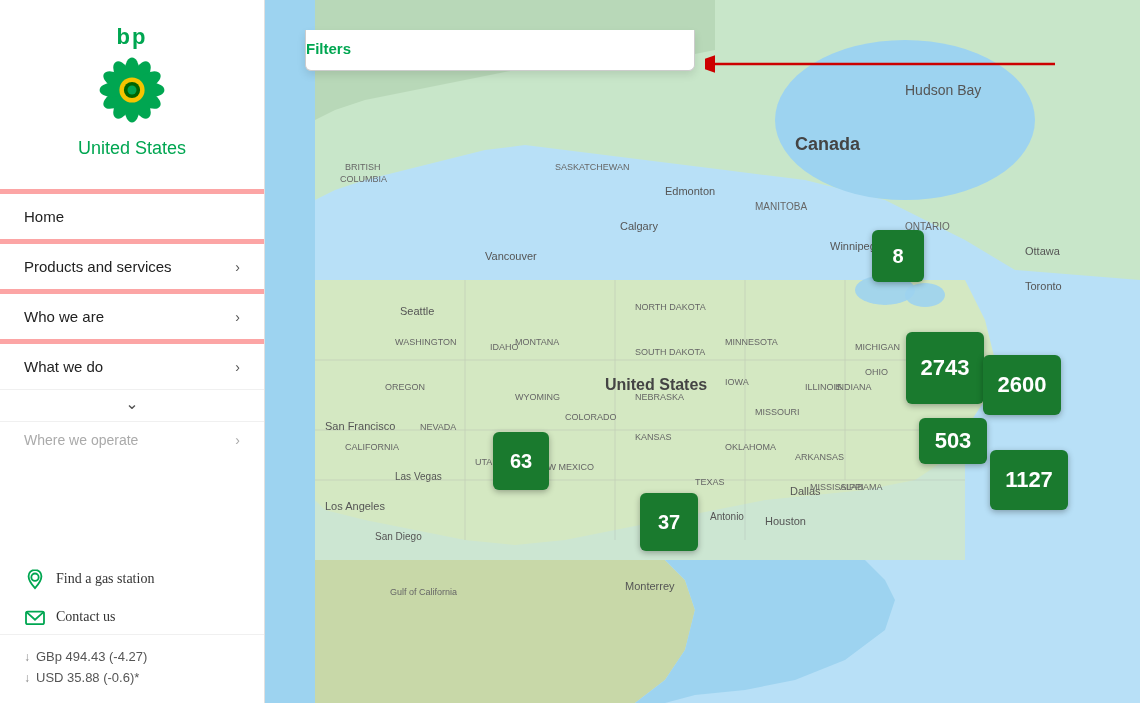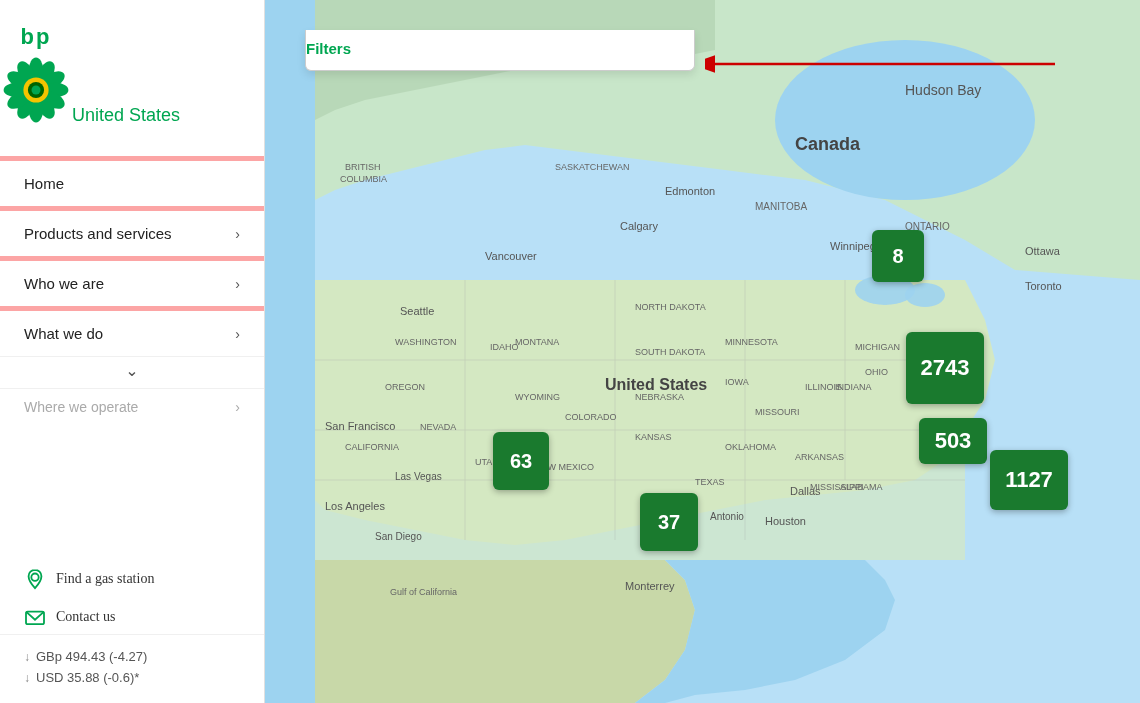--- a/index.html
+++ b/index.html
@@ -13,22 +13,22 @@
       background: #fff;
       border-right: 1px solid #e0e0e0;
       display: flex;
       flex-direction: column;
       padding: 0;
       overflow-y: auto;
     }
 
     .sidebar-logo-area {
       display: flex;
-      flex-direction: row;
-      align-items: flex-end;
+      flex-direction: column;
+      align-items: center;
       padding: 24px 0 10px 0;
     }
 
     .bp-logo {
       display: flex;
       flex-direction: column;
       align-items: center;
     }
 
     .bp-text {
@@ -447,18 +447,19 @@
             <polygon points="0 0, 10 3.5, 0 7" fill="#cc0000"></polygon>
           </marker>
         </defs>
         <line x1="350" y1="12" x2="10" y2="12" stroke="#cc0000" stroke-width="2.5" marker-end="url(#arrowhead)"></line>
       </svg>
     </div>
 
     
     <div class="map-marker" style="top:230px;left:607px;width:52px;height:52px;font-size:20px;">8</div>
     <div class="map-marker" style="top:332px;left:641px;width:78px;height:72px;font-size:22px;">2743</div>
+    <div class="map-marker" style="top:355px;left:718px;width:78px;height:60px;font-size:22px;">2600</div>
     <div class="map-marker" style="top:432px;left:228px;width:56px;height:58px;font-size:20px;">63</div>
     <div class="map-marker" style="top:418px;left:654px;width:68px;height:46px;font-size:22px;">503</div>
     <div class="map-marker" style="top:450px;left:725px;width:78px;height:60px;font-size:22px;">1127</div>
     <div class="map-marker" style="top:493px;left:375px;width:58px;height:58px;font-size:20px;">37</div>
   </div>
 </div>
 
 </body></html>

